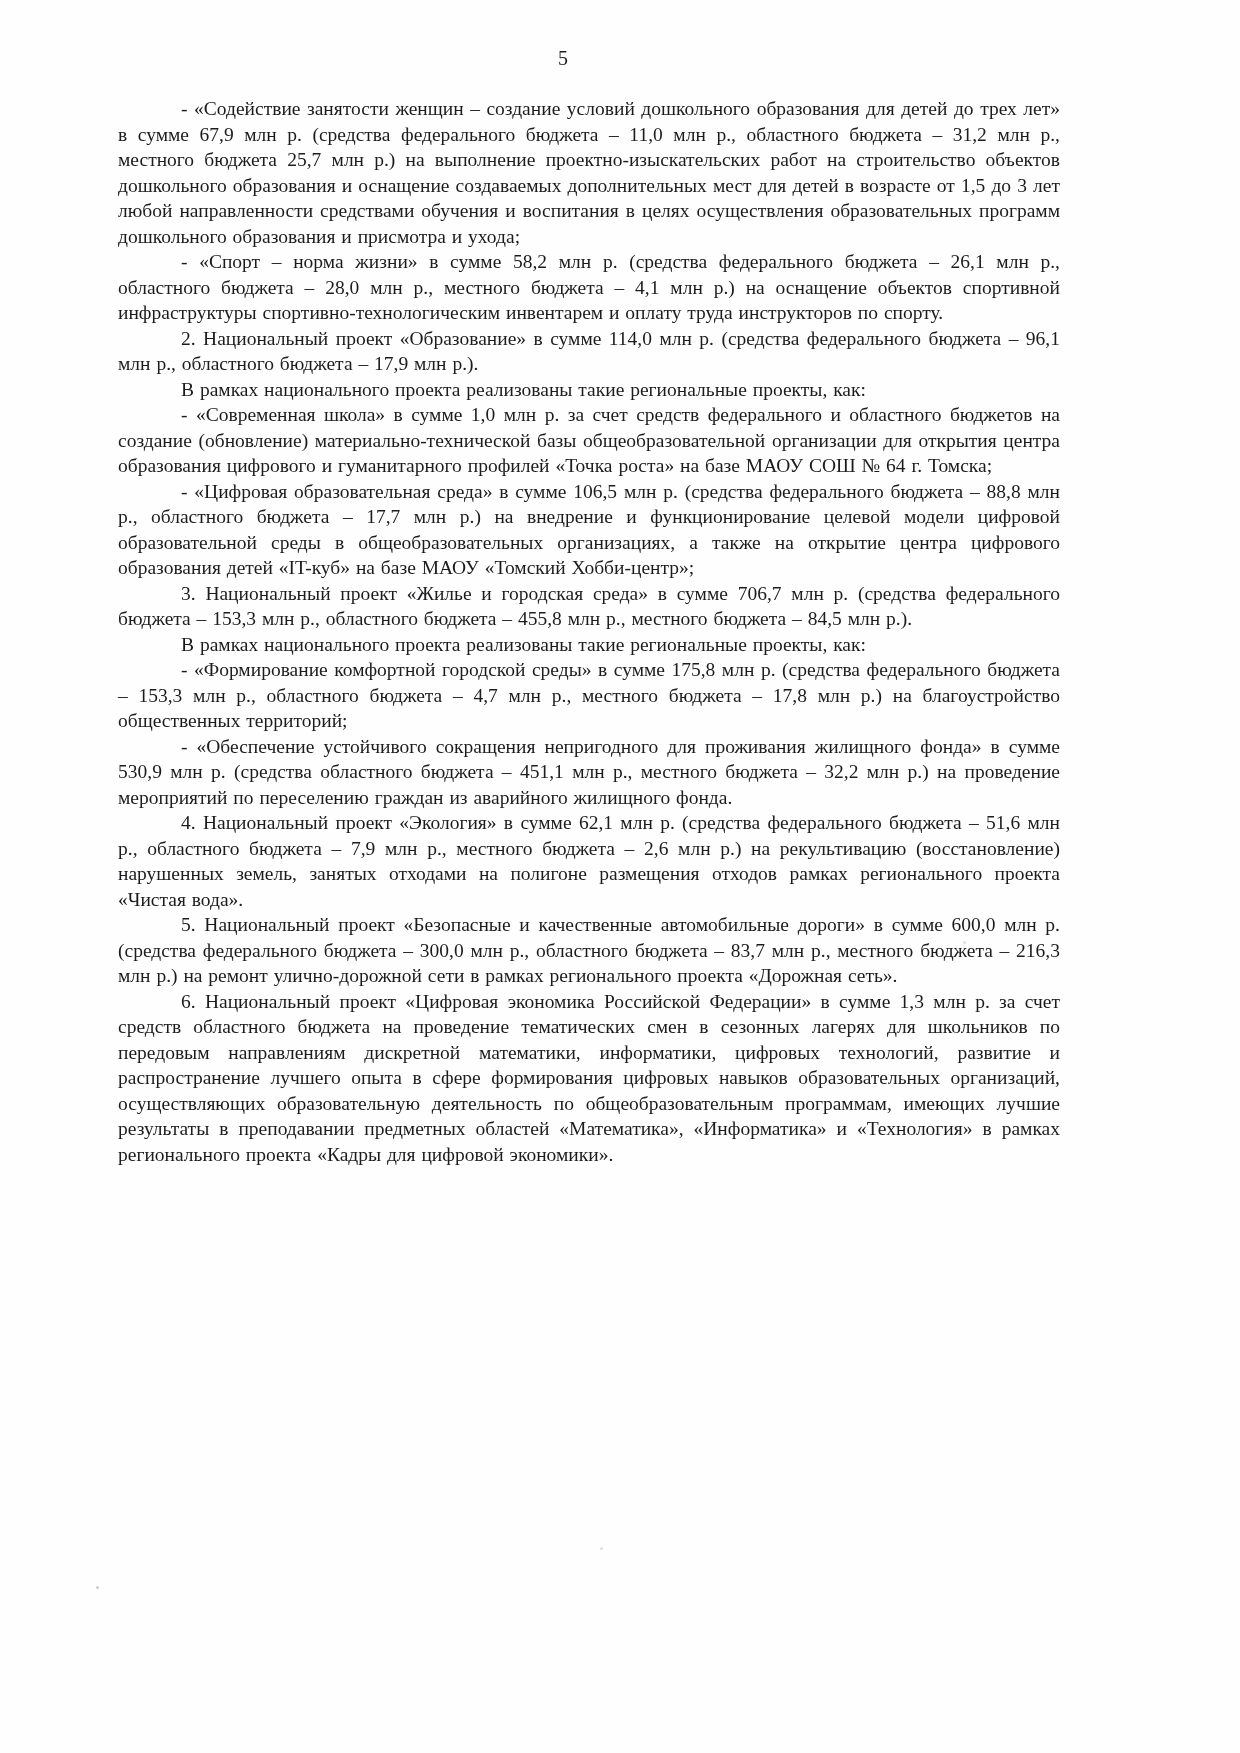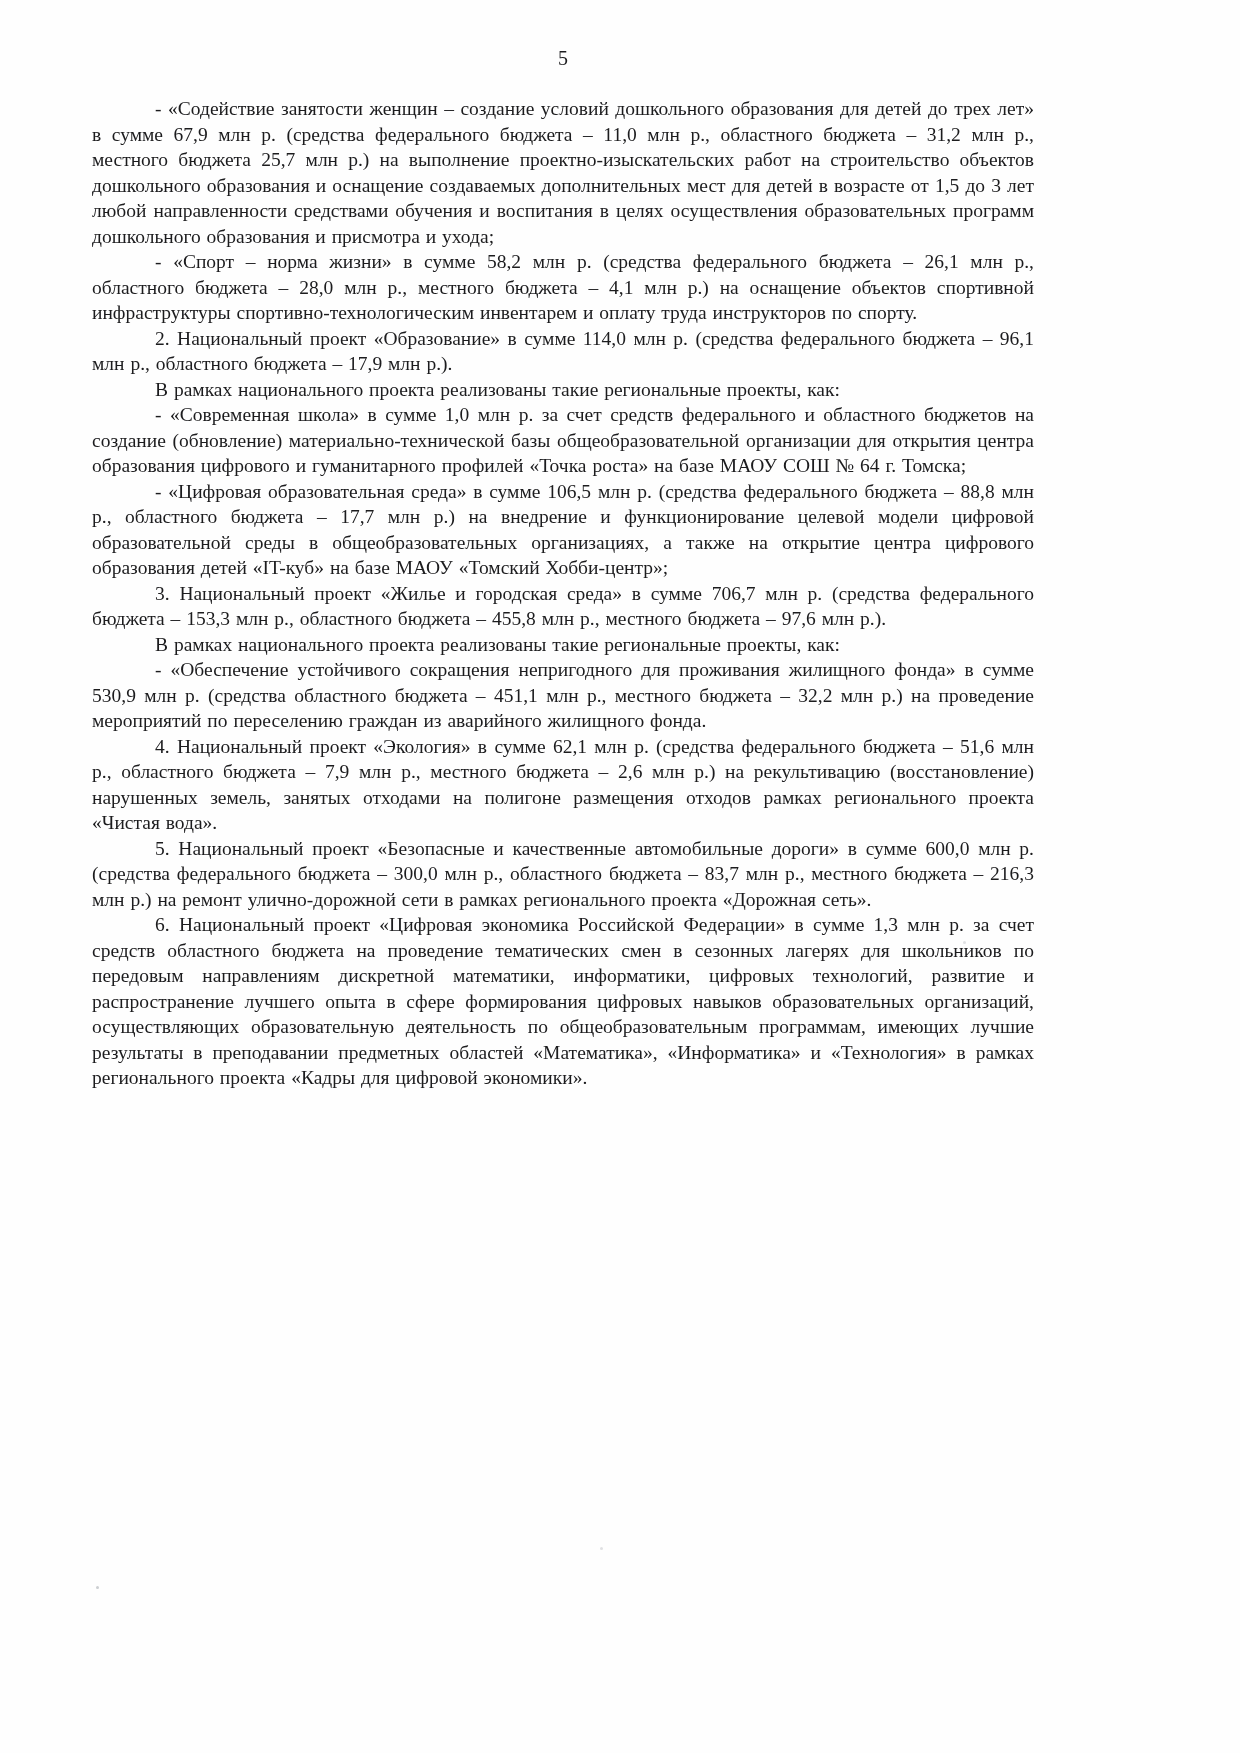--- a/index.html
+++ b/index.html
@@ -19,20 +19,21 @@
     overflow: hidden;
   }
   .page-number {
     text-align: center;
     font-size: 20px;
     line-height: 24px;
     margin-bottom: 26px;
   }
   .content {
     width: 100%;
+    margin-left: 26px;
   }
   .para {
     margin: 0;
     padding: 0;
     text-align: justify;
     text-indent: 63px;
     font-size: 19.5px;
     line-height: 25.5px;
     word-spacing: 1px;
   }
@@ -54,22 +55,23 @@
 
 <div class="page">
   <div class="page-number">5</div>
   <div class="content">
     <p class="para">- «Содействие занятости женщин – создание условий дошкольного образования для детей до трех лет» в сумме 67,9 млн р. (средства федерального бюджета – 11,0 млн р., областного бюджета – 31,2 млн р., местного бюджета 25,7 млн р.) на выполнение проектно-изыскательских работ на строительство объектов дошкольного образования и оснащение создаваемых дополнительных мест для детей в возрасте от 1,5 до 3 лет любой направленности средствами обучения и воспитания в целях осуществления образовательных программ дошкольного образования и присмотра и ухода;</p>
     <p class="para">- «Спорт – норма жизни» в сумме 58,2 млн р. (средства федерального бюджета – 26,1 млн р., областного бюджета – 28,0 млн р., местного бюджета – 4,1 млн р.) на оснащение объектов спортивной инфраструктуры спортивно-технологическим инвентарем и оплату труда инструкторов по спорту.</p>
     <p class="para">2. Национальный проект «Образование» в сумме 114,0 млн р. (средства федерального бюджета – 96,1 млн р., областного бюджета – 17,9 млн р.).</p>
     <p class="para">В рамках национального проекта реализованы такие региональные проекты, как:</p>
     <p class="para">- «Современная школа» в сумме 1,0 млн р. за счет средств федерального и областного бюджетов на создание (обновление) материально-технической базы общеобразовательной организации для открытия центра образования цифрового и гуманитарного профилей «Точка роста» на базе МАОУ СОШ № 64 г. Томска;</p>
     <p class="para">- «Цифровая образовательная среда» в сумме 106,5 млн р. (средства федерального бюджета – 88,8 млн р., областного бюджета – 17,7 млн р.) на внедрение и функционирование целевой модели цифровой образовательной среды в общеобразовательных организациях, а также на открытие центра цифрового образования детей «IT-куб» на базе МАОУ «Томский Хобби-центр»;</p>
-    <p class="para">3. Национальный проект «Жилье и городская среда» в сумме 706,7 млн р. (средства федерального бюджета – 153,3 млн р., областного бюджета – 455,8 млн р., местного бюджета – 97,6 млн р.).</p>
+    <p class="para">3. Национальный проект «Жилье и городская среда» в сумме 706,7 млн р. (средства федерального бюджета – 153,3 млн р., областного бюджета – 455,8 млн р., местного бюджета – 84,5 млн р.).</p>
     <p class="para">В рамках национального проекта реализованы такие региональные проекты, как:</p>
+    <p class="para">- «Формирование комфортной городской среды» в сумме 175,8 млн р. (средства федерального бюджета – 153,3 млн р., областного бюджета – 4,7 млн р., местного бюджета – 17,8 млн р.) на благоустройство общественных территорий;</p>
     <p class="para">- «Обеспечение устойчивого сокращения непригодного для проживания жилищного фонда» в сумме 530,9 млн р. (средства областного бюджета – 451,1 млн р., местного бюджета – 32,2 млн р.) на проведение мероприятий по переселению граждан из аварийного жилищного фонда.</p>
     <p class="para">4. Национальный проект «Экология» в сумме 62,1 млн р. (средства федерального бюджета – 51,6 млн р., областного бюджета – 7,9 млн р., местного бюджета – 2,6 млн р.) на рекультивацию (восстановление) нарушенных земель, занятых отходами на полигоне размещения отходов рамках регионального проекта «Чистая вода».</p>
     <p class="para">5. Национальный проект «Безопасные и качественные автомобильные дороги» в сумме 600,0 млн р. (средства федерального бюджета – 300,0 млн р., областного бюджета – 83,7 млн р., местного бюджета – 216,3 млн р.) на ремонт улично-дорожной сети в рамках регионального проекта «Дорожная сеть».</p>
     <p class="para">6. Национальный проект «Цифровая экономика Российской Федерации» в сумме 1,3 млн р. за счет средств областного бюджета на проведение тематических смен в сезонных лагерях для школьников по передовым направлениям дискретной математики, информатики, цифровых технологий, развитие и распространение лучшего опыта в сфере формирования цифровых навыков образовательных организаций, осуществляющих образовательную деятельность по общеобразовательным программам, имеющих лучшие результаты в преподавании предметных областей «Математика», «Информатика» и «Технология» в рамках регионального проекта «Кадры для цифровой экономики».</p>
   </div>
   <span class="speck speck-1"></span>
   <span class="speck speck-2"></span>
   <span class="speck speck-3"></span>
 </div>
 

